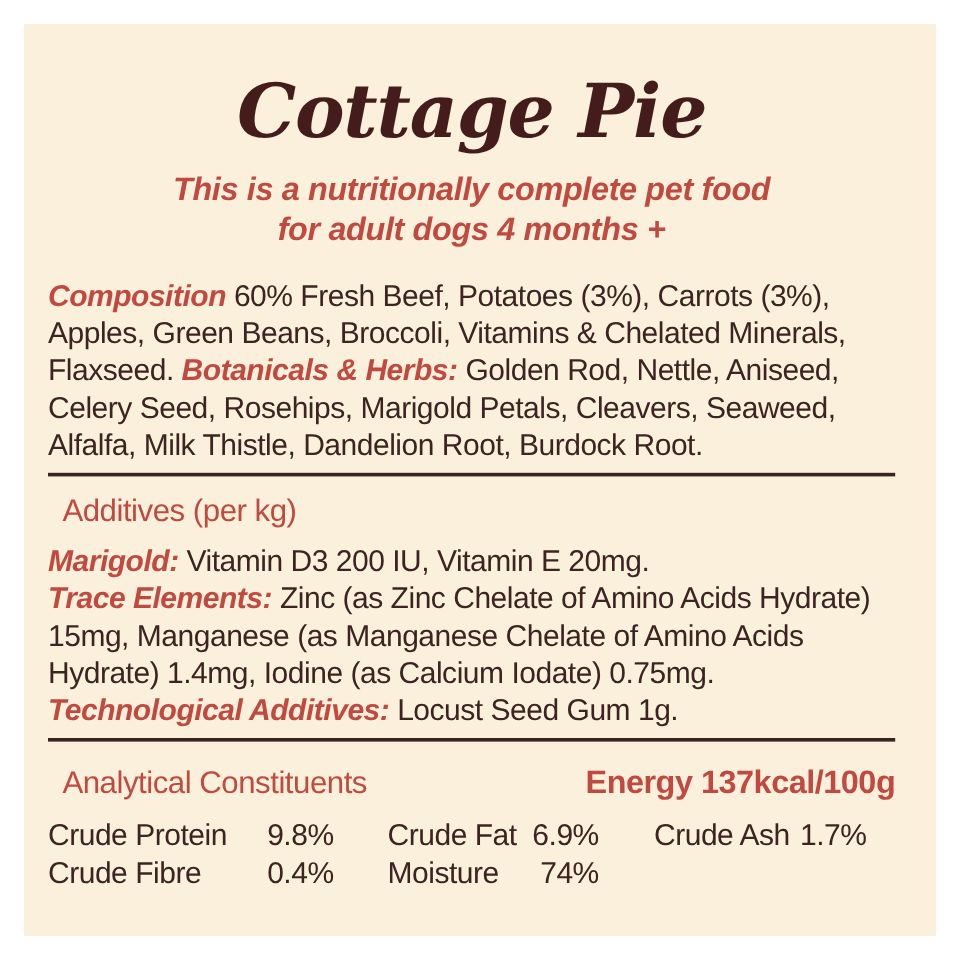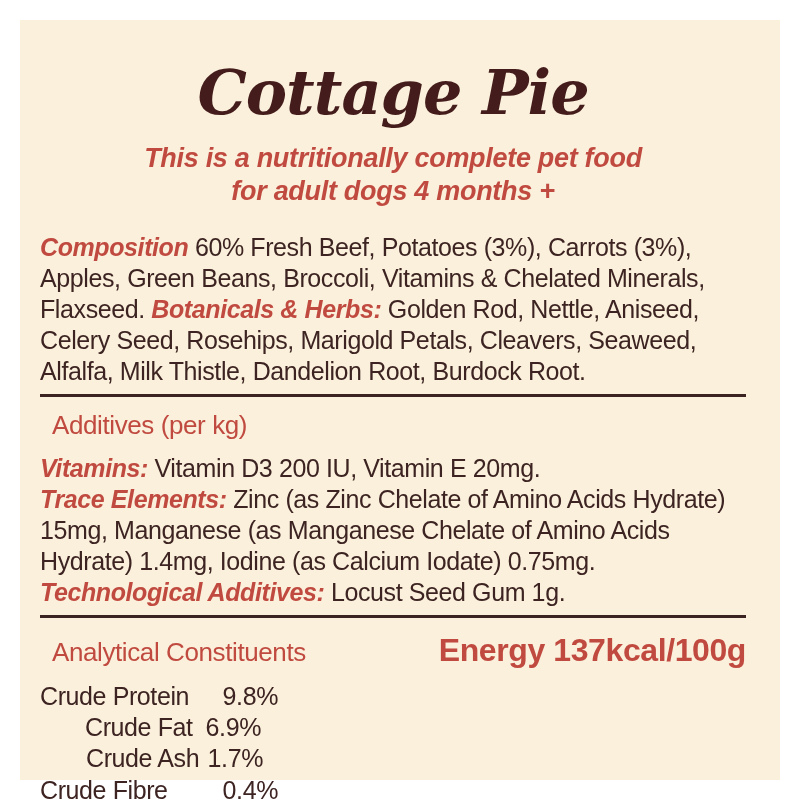--- a/index.html
+++ b/index.html
@@ -81,32 +81,31 @@
     letter-spacing:-0.4px;
   }
   .analytical-header{
     display:flex;
     justify-content:space-between;
     align-items:baseline;
     margin-top:4px;
     gap:36px;
   }
   .energy{
-    font-size:32px;
+    font-size:27px;
     font-weight:bold;
     color:var(--accent-red,#c14a40);
     letter-spacing:-0.4px;
   }
   .an-row{
     display:flex;
     margin-top:1px;
     font-size:25px;
     line-height:31px;
     letter-spacing:-0.4px;
-    flex-direction:column;
   }
   .pair{display:flex;justify-content:space-between;}
   .pair-1{width:238px;}
   .pair-2{width:176px;margin-left:45px;align-items:center;}
   .pair-3{width:177px;margin-left:46px;}
 </style>
 </head>
 <body>
 
 <div class="label">
@@ -124,21 +123,21 @@
       <span>60% Fresh Beef, Potatoes (3%), Carrots (3%), Apples, Green Beans, Broccoli, Vitamins &amp; Chelated Minerals, Flaxseed.</span>
       <span class="h-red-italic">Botanicals &amp; Herbs:</span>
       <span>Golden Rod, Nettle, Aniseed, Celery Seed, Rosehips, Marigold Petals, Cleavers, Seaweed, Alfalfa, Milk Thistle, Dandelion Root, Burdock Root.</span>
     </p>
 
     <hr class="divider">
 
     <div>
       <h2 class="section-heading">Additives (per kg)</h2>
       <p class="para">
-        <span class="h-red-italic">Vitamins:</span>
+        <span class="h-red-italic">Marigold:</span>
         <span>Vitamin D3 200 IU, Vitamin E 20mg.</span>
       </p>
       <p class="para">
         <span class="h-red-italic">Trace Elements:</span>
         <span>Zinc (as Zinc Chelate of Amino Acids Hydrate) 15mg, Manganese (as Manganese Chelate of Amino Acids Hydrate) 1.4mg, Iodine (as Calcium Iodate) 0.75mg.</span>
       </p>
       <p class="para">
         <span class="h-red-italic">Technological Additives:</span>
         <span>Locust Seed Gum 1g.</span>
       </p>

